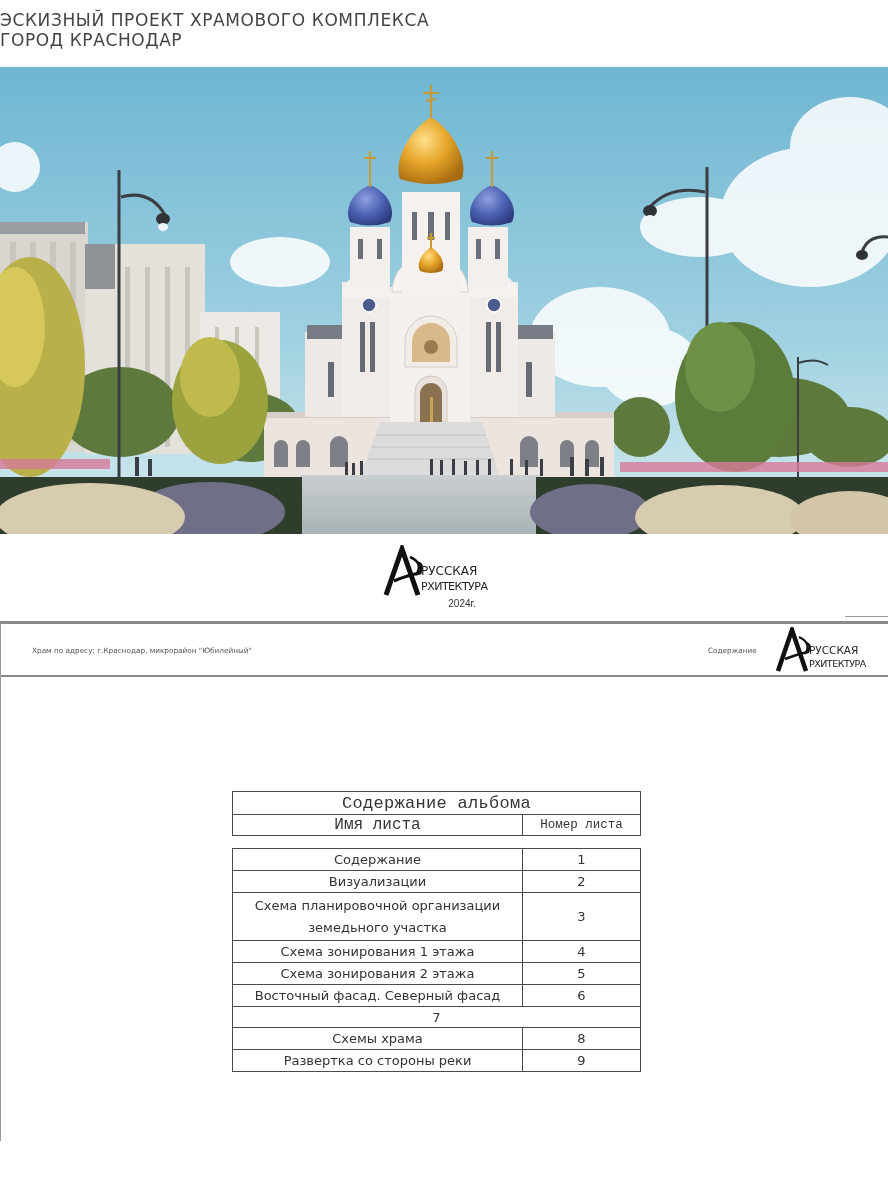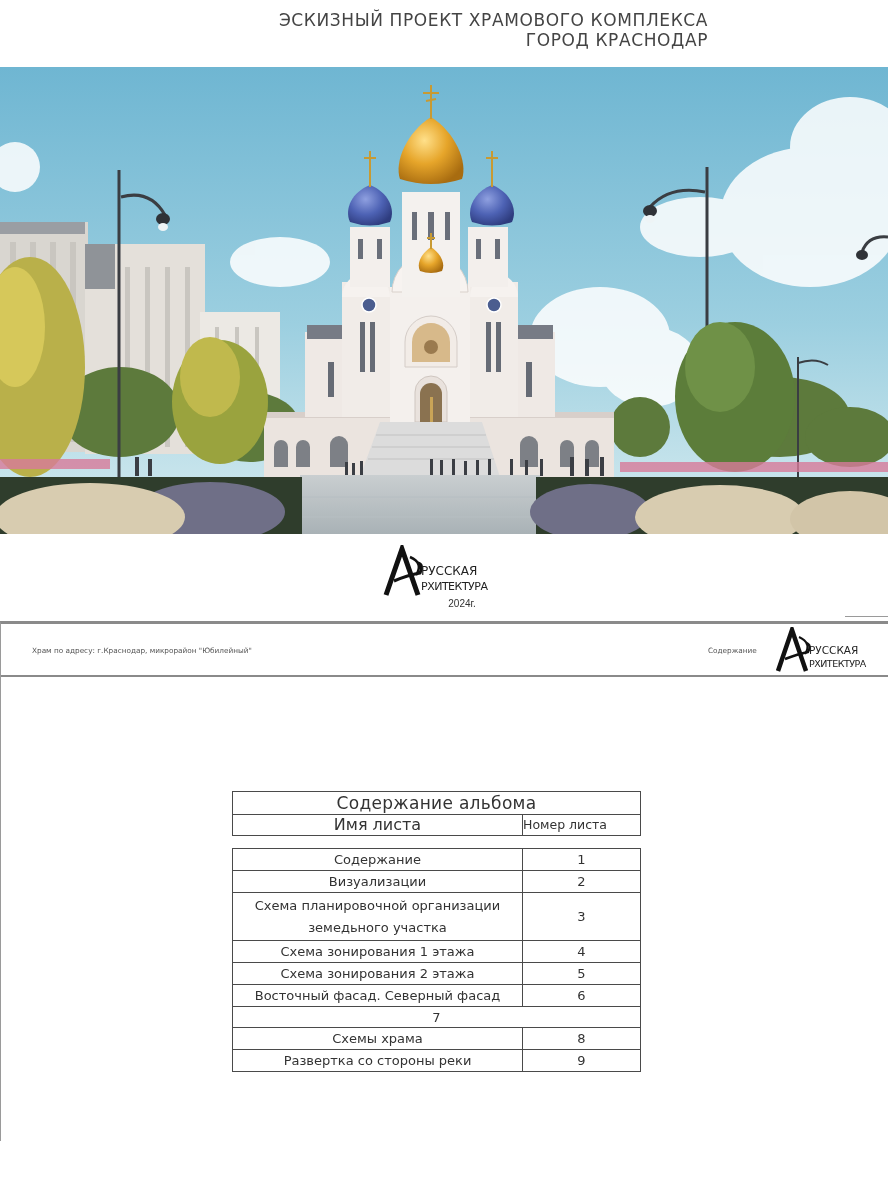--- a/index.html
+++ b/index.html
@@ -1,21 +1,21 @@
 <!DOCTYPE html>
 <html><head>
 <meta charset="utf-8">
 <style>
   * { box-sizing: border-box; margin: 0; padding: 0; }
   html, body { width: 888px; height: 1200px; background: #ffffff; overflow: hidden; }
   body { position: relative; font-family: "DejaVu Sans", sans-serif; color: #3a3a3a; }
 
   
   .cover { position: absolute; left: 0; top: 0; width: 888px; height: 618px; background: #fff; }
-  .cover-title { position: absolute; left: 0; top: 10px; width: 708px; text-align: right;
+  .cover-title { position: absolute; left: 0; top: 10px; width: 708px; text-align: left;
     font-family: "DejaVu Sans", sans-serif; font-size: 17px; line-height: 20px; letter-spacing: 0.6px;
     color: #444; font-weight: normal; }
   .cover-title div { white-space: nowrap; }
 
   .render { position: absolute; left: 0; top: 67px; width: 888px; height: 467px; overflow: hidden; }
   .render svg { display: block; }
 
   .cover-logo { position: absolute; left: 380px; top: 545px; width: 130px; height: 52px; }
   .cover-year { position: absolute; left: 0; top: 598px; width: 888px; text-align: center;
     font-size: 10px; color: #333; font-family: "Liberation Sans", sans-serif; margin-left: 18px; }
@@ -28,26 +28,26 @@
   .sheet-address { position: absolute; left: 31px; top: 22px; font-size: 7.3px; color: #555;
     font-family: "DejaVu Sans", sans-serif; white-space: nowrap; }
   .sheet-section { position: absolute; left: 707px; top: 22px; font-size: 7.3px; color: #555;
     font-family: "DejaVu Sans", sans-serif; }
   .sheet-logo { position: absolute; left: 772px; top: 3px; width: 110px; height: 46px; }
   .top-right-line { position: absolute; left: 845px; top: 616px; width: 43px; height: 1px; background: #9a9a9a; }
 
   
   .toc { position: absolute; left: 232px; top: 791px; width: 409px;
     font-family: "DejaVu Sans", sans-serif; color: #333; }
-  .toc-box { border: 1px solid #4a4a4a; }
+  .toc-box { border: 1px solid #4a4a4a; font-family: Liberation Mono, monospace; }
   .toc-title { height: 23px; border-bottom: 1px solid #4a4a4a; text-align: center;
     font-size: 17px; line-height: 23px; letter-spacing: 0.3px; }
   .toc-head { display: flex; height: 20px; }
   .toc-head .c1 { width: 290px; border-right: 1px solid #4a4a4a; text-align: center; font-size: 16px; line-height: 20px; }
-  .toc-head .c2 { flex: 1; font-size: 12.5px; line-height: 20px; white-space: nowrap; }
+  .toc-head .c2 { flex: 1; text-align: center; font-size: 12.5px; line-height: 20px; white-space: nowrap; }
 
   .toc-body { margin-top: 12px; border: 1px solid #4a4a4a; }
   .toc-row { display: flex; border-bottom: 1px solid #4a4a4a; min-height: 21px; }
   .toc-row:last-child { border-bottom: none; }
   .toc-row .c1 { width: 290px; border-right: 1px solid #4a4a4a; text-align: center;
     font-size: 13px; line-height: 18px; padding: 1.5px 0; white-space: pre-line; display: flex; align-items: center; justify-content: center; }
   .toc-row .c2 { flex: 1; text-align: center; font-size: 13px; display: flex; align-items: center; justify-content: center; }
   .toc-row.tall { min-height: 39px; }
   .toc-row.tall .c1 { line-height: 22px; }
 </style>

